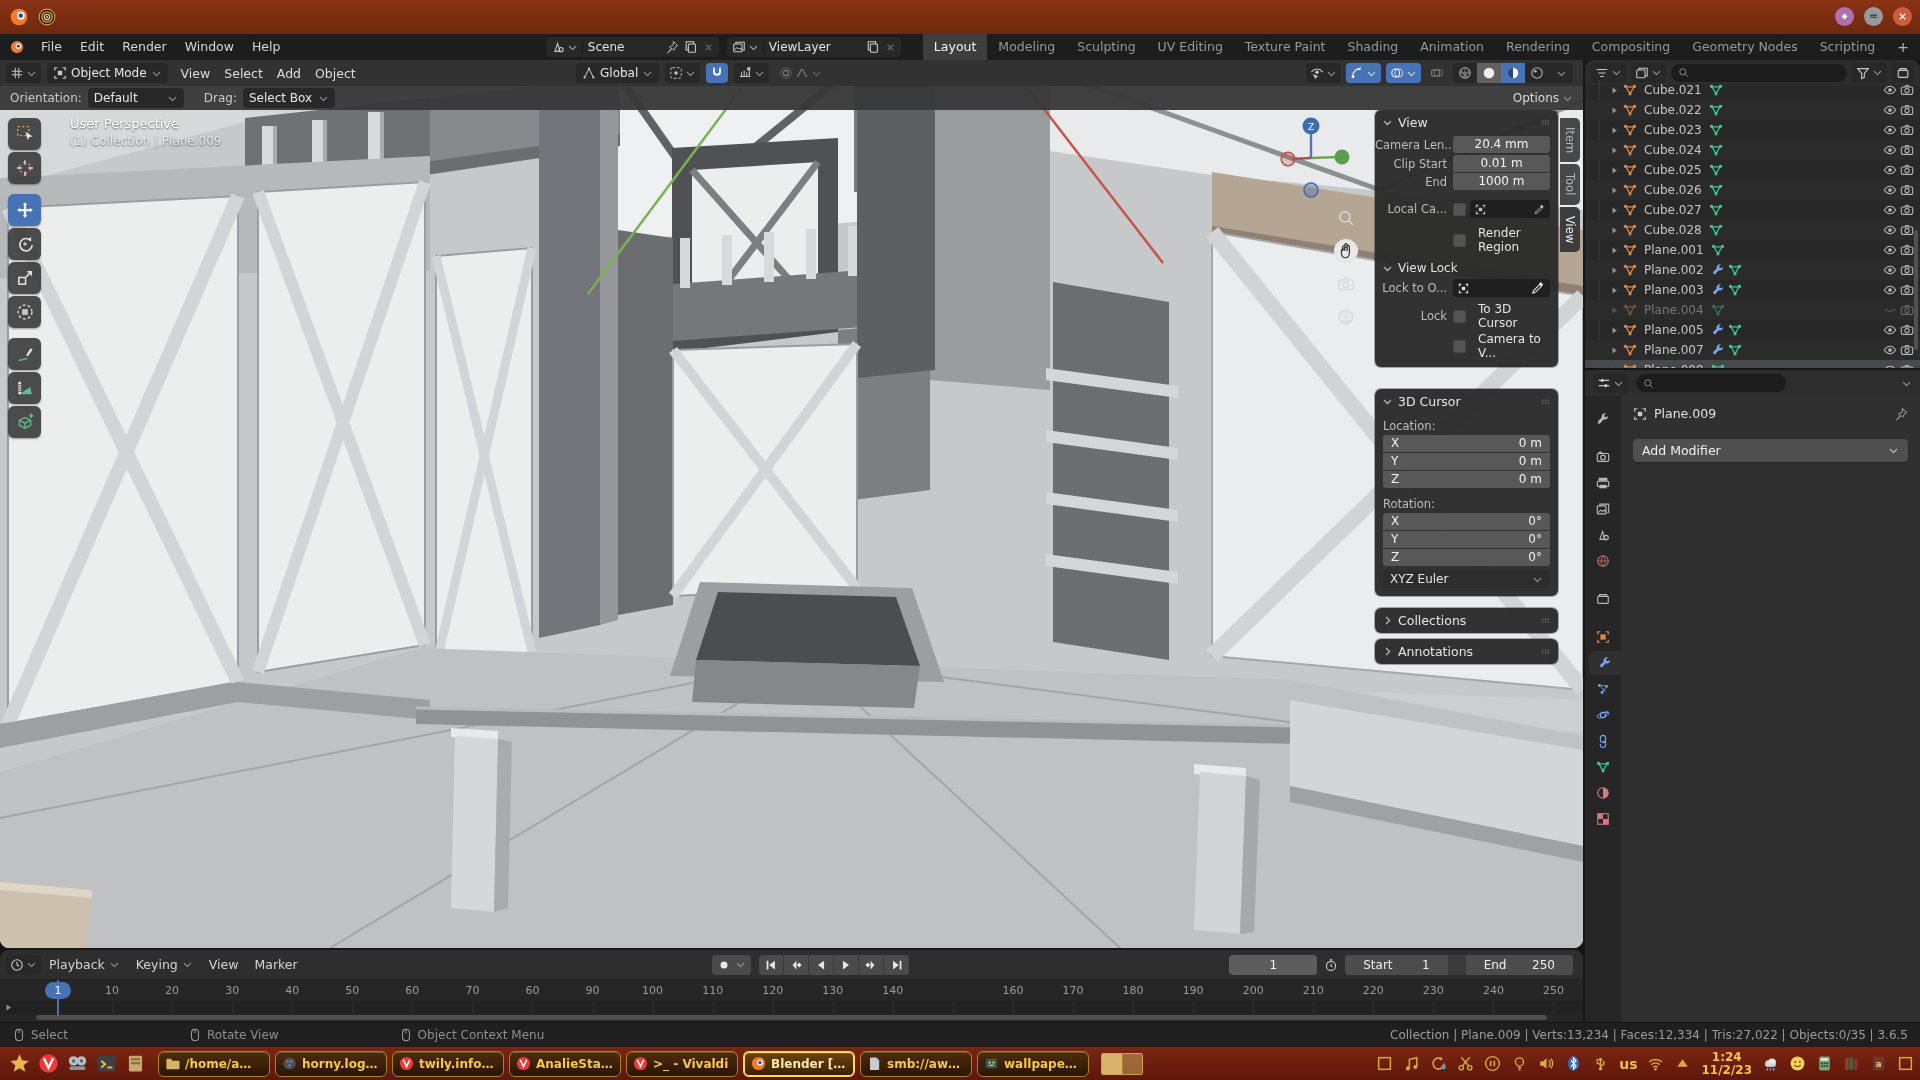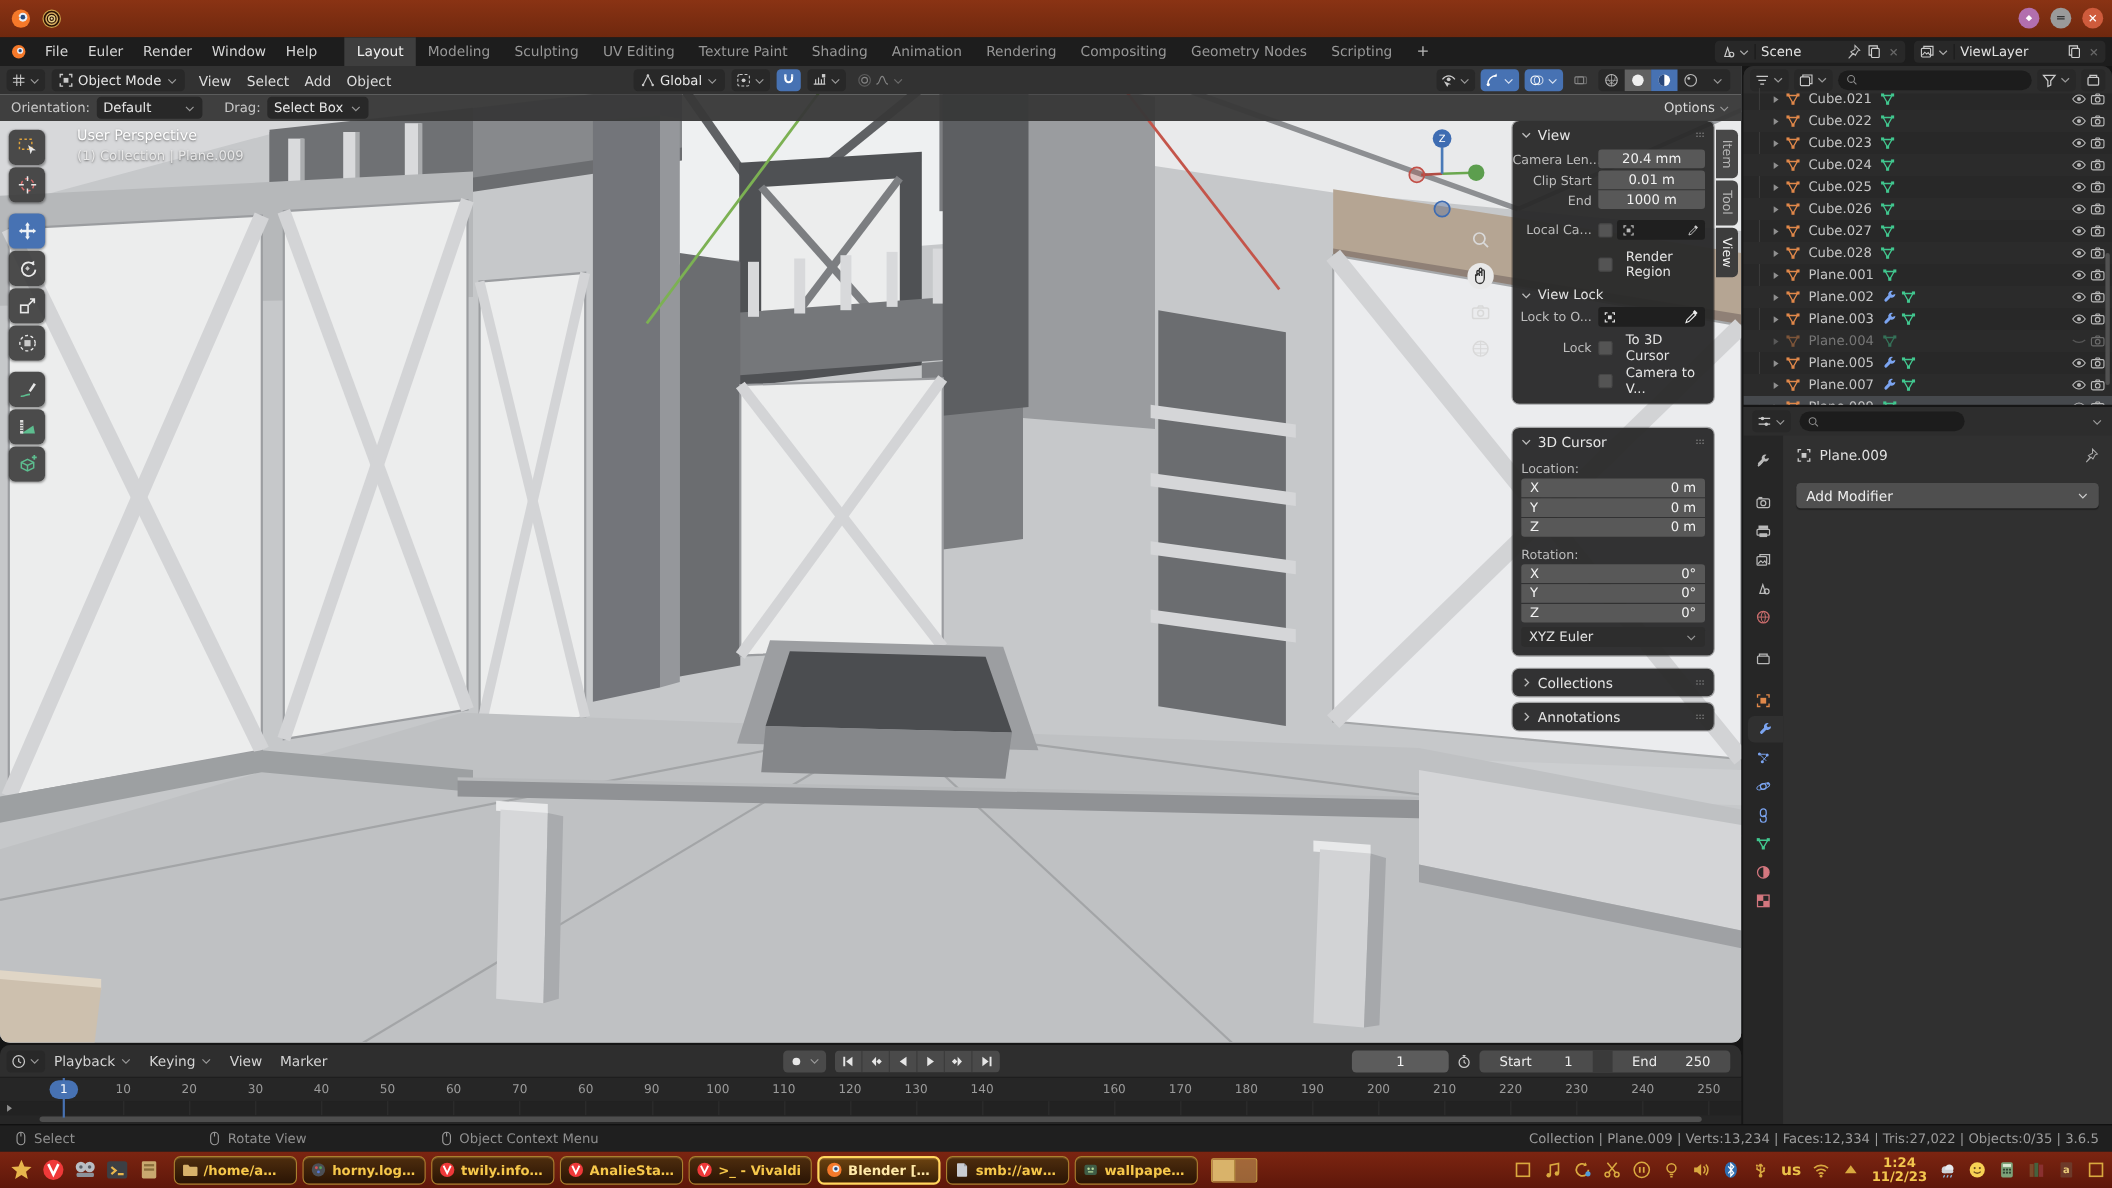--- a/index.html
+++ b/index.html
@@ -235,101 +235,101 @@
   <div id="topbar">
     <span id="menubar-logo">
       <svg class="svg" viewBox="0 0 16 16">
           <circle cx="8" cy="8" r="7" fill="#f5792a"></circle>
           <circle cx="9.5" cy="7" r="3.2" fill="#e8eef5"></circle>
           <circle cx="9.5" cy="7" r="1.7" fill="#264a7d"></circle>
         </svg>
     </span>
     <div id="menubar-menus" style="display:flex">
         <div class="menu-item">File</div>
-        <div class="menu-item">Euler</div>
+        <div class="menu-item">Edit</div>
         <div class="menu-item">Render</div>
         <div class="menu-item">Window</div>
         <div class="menu-item">Help</div>
       </div>
+    <div id="topbar-right">
+      <div class="widget">
+        <span class="seg">
+            <span class="wic">
+              <svg class="svg" viewBox="0 0 16 16">
+                <path d="M4.5 13L7.5 4l3 9z" fill="none" stroke="#c9c9c9" stroke-width="1.2"></path>
+                <circle cx="11.5" cy="11" r="2.4" fill="none" stroke="#c9c9c9" stroke-width="1.2"></circle>
+              </svg>
+            </span>
+            <span>
+              <svg class="svg sm" viewBox="0 0 16 16">
+                <path d="M3 6l5 5 5-5" fill="none" stroke="#aaa" stroke-width="1.6"></path>
+              </svg>
+            </span>
+          </span>
+        <span class="wlabel" style="min-width:72px">Scene</span>
+        <span class="wic">
+            <svg class="svg" viewBox="0 0 16 16">
+              <path d="M9.5 1.5l5 5-2.2.9-2.4 4.3-1.9-1.9L3 15l4.1-5-1.9-1.9 4.3-2.4z" fill="none" stroke="#b9b9b9" stroke-width="1.1"></path>
+            </svg>
+          </span>
+        <span class="wic">
+            <svg class="svg" viewBox="0 0 16 16">
+              <rect x="5" y="4.5" width="8" height="9.5" rx="1" fill="none" stroke="#d0d0d0" stroke-width="1.2"></rect>
+              <path d="M11 4.5V2H2.5v9.5H5" fill="none" stroke="#d0d0d0" stroke-width="1.2"></path>
+            </svg>
+          </span>
+        <span class="wic dimic">
+            <svg class="svg sm" viewBox="0 0 16 16">
+              <path d="M4 4l8 8M12 4l-8 8" stroke="#9a9a9a" stroke-width="1.6"></path>
+            </svg>
+          </span>
+      </div>
+      <div class="widget">
+        <span class="seg">
+            <span class="wic">
+              <svg class="svg" viewBox="0 0 16 16">
+                <rect x="2" y="4.5" width="9.5" height="9" rx="1" fill="none" stroke="#c9c9c9" stroke-width="1.2"></rect>
+                <path d="M4.5 4.5v-2h9.5v9h-2.5" fill="none" stroke="#c9c9c9" stroke-width="1.2"></path>
+                <path d="M3 11.5l2.5-3 2 2 1.5-1.5 2 2.5" fill="none" stroke="#c9c9c9" stroke-width="1.1"></path>
+              </svg>
+            </span>
+            <span>
+              <svg class="svg sm" viewBox="0 0 16 16">
+                <path d="M3 6l5 5 5-5" fill="none" stroke="#aaa" stroke-width="1.6"></path>
+              </svg>
+            </span>
+          </span>
+        <span class="wlabel" style="min-width:92px">ViewLayer</span>
+        <span class="wic">
+            <svg class="svg" viewBox="0 0 16 16">
+              <rect x="5" y="4.5" width="8" height="9.5" rx="1" fill="none" stroke="#d0d0d0" stroke-width="1.2"></rect>
+              <path d="M11 4.5V2H2.5v9.5H5" fill="none" stroke="#d0d0d0" stroke-width="1.2"></path>
+            </svg>
+          </span>
+        <span class="wic dimic">
+            <svg class="svg sm" viewBox="0 0 16 16">
+              <path d="M4 4l8 8M12 4l-8 8" stroke="#9a9a9a" stroke-width="1.6"></path>
+            </svg>
+          </span>
+      </div>
+    </div>
     <div id="workspace-tabs">
         <div class="ws-tab active">Layout</div>
         <div class="ws-tab">Modeling</div>
         <div class="ws-tab">Sculpting</div>
         <div class="ws-tab">UV Editing</div>
         <div class="ws-tab">Texture Paint</div>
         <div class="ws-tab">Shading</div>
         <div class="ws-tab">Animation</div>
         <div class="ws-tab">Rendering</div>
         <div class="ws-tab">Compositing</div>
         <div class="ws-tab">Geometry Nodes</div>
         <div class="ws-tab">Scripting</div>
         <div class="ws-tab plus">+</div>
       </div>
-    <div id="topbar-right">
-      <div class="widget">
-        <span class="seg">
-            <span class="wic">
-              <svg class="svg" viewBox="0 0 16 16">
-                <path d="M4.5 13L7.5 4l3 9z" fill="none" stroke="#c9c9c9" stroke-width="1.2"></path>
-                <circle cx="11.5" cy="11" r="2.4" fill="none" stroke="#c9c9c9" stroke-width="1.2"></circle>
-              </svg>
-            </span>
-            <span>
-              <svg class="svg sm" viewBox="0 0 16 16">
-                <path d="M3 6l5 5 5-5" fill="none" stroke="#aaa" stroke-width="1.6"></path>
-              </svg>
-            </span>
-          </span>
-        <span class="wlabel" style="min-width:72px">Scene</span>
-        <span class="wic">
-            <svg class="svg" viewBox="0 0 16 16">
-              <path d="M9.5 1.5l5 5-2.2.9-2.4 4.3-1.9-1.9L3 15l4.1-5-1.9-1.9 4.3-2.4z" fill="none" stroke="#b9b9b9" stroke-width="1.1"></path>
-            </svg>
-          </span>
-        <span class="wic">
-            <svg class="svg" viewBox="0 0 16 16">
-              <rect x="5" y="4.5" width="8" height="9.5" rx="1" fill="none" stroke="#d0d0d0" stroke-width="1.2"></rect>
-              <path d="M11 4.5V2H2.5v9.5H5" fill="none" stroke="#d0d0d0" stroke-width="1.2"></path>
-            </svg>
-          </span>
-        <span class="wic dimic">
-            <svg class="svg sm" viewBox="0 0 16 16">
-              <path d="M4 4l8 8M12 4l-8 8" stroke="#9a9a9a" stroke-width="1.6"></path>
-            </svg>
-          </span>
-      </div>
-      <div class="widget">
-        <span class="seg">
-            <span class="wic">
-              <svg class="svg" viewBox="0 0 16 16">
-                <rect x="2" y="4.5" width="9.5" height="9" rx="1" fill="none" stroke="#c9c9c9" stroke-width="1.2"></rect>
-                <path d="M4.5 4.5v-2h9.5v9h-2.5" fill="none" stroke="#c9c9c9" stroke-width="1.2"></path>
-                <path d="M3 11.5l2.5-3 2 2 1.5-1.5 2 2.5" fill="none" stroke="#c9c9c9" stroke-width="1.1"></path>
-              </svg>
-            </span>
-            <span>
-              <svg class="svg sm" viewBox="0 0 16 16">
-                <path d="M3 6l5 5 5-5" fill="none" stroke="#aaa" stroke-width="1.6"></path>
-              </svg>
-            </span>
-          </span>
-        <span class="wlabel" style="min-width:92px">ViewLayer</span>
-        <span class="wic">
-            <svg class="svg" viewBox="0 0 16 16">
-              <rect x="5" y="4.5" width="8" height="9.5" rx="1" fill="none" stroke="#d0d0d0" stroke-width="1.2"></rect>
-              <path d="M11 4.5V2H2.5v9.5H5" fill="none" stroke="#d0d0d0" stroke-width="1.2"></path>
-            </svg>
-          </span>
-        <span class="wic dimic">
-            <svg class="svg sm" viewBox="0 0 16 16">
-              <path d="M4 4l8 8M12 4l-8 8" stroke="#9a9a9a" stroke-width="1.6"></path>
-            </svg>
-          </span>
-      </div>
-    </div>
   </div>
 
   <div id="viewport">
     <svg id="scene-svg" width="1583" height="888" viewBox="0 0 1583 888">
       <rect x="0" y="0" width="1583" height="888" fill="#c6c8ca"></rect>
 
       <polygon points="0,0 620,0 620,20 245,62 0,128" fill="#d7d8da"></polygon>
       <polygon points="560,0 1010,0 1010,150 560,185" fill="#eef0f1"></polygon>
       <polygon points="1010,0 1583,0 1583,150 1212,115 1010,85" fill="#e9eaeb"></polygon>
       <line x1="1060" y1="15" x2="1380" y2="130" stroke="#8d8f92" stroke-width="5"></line>

